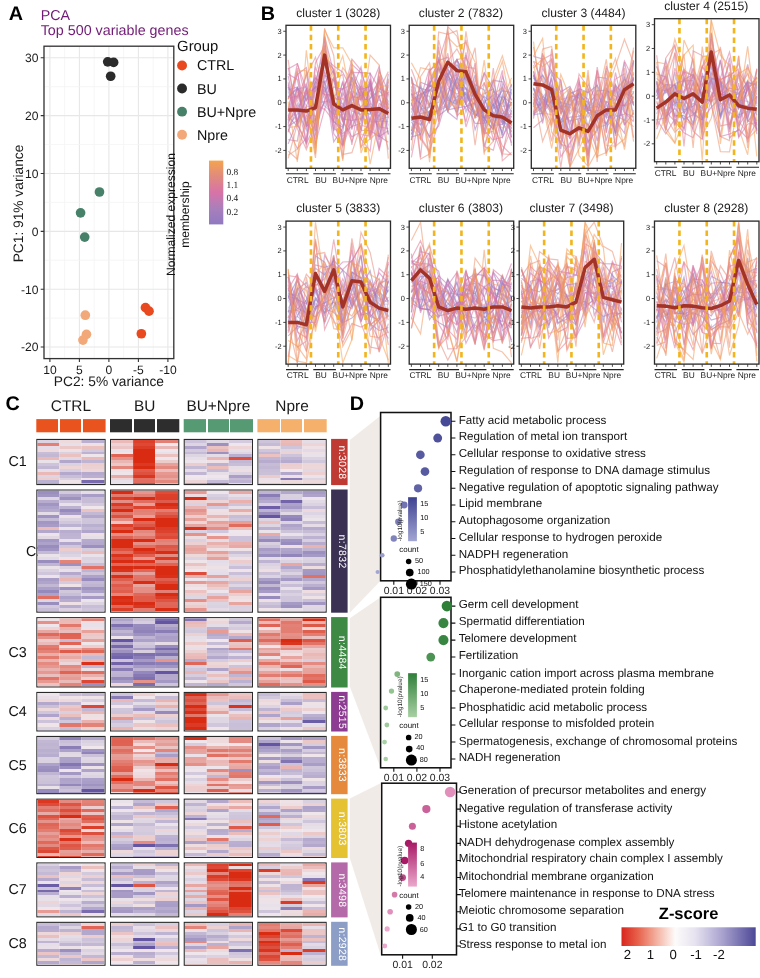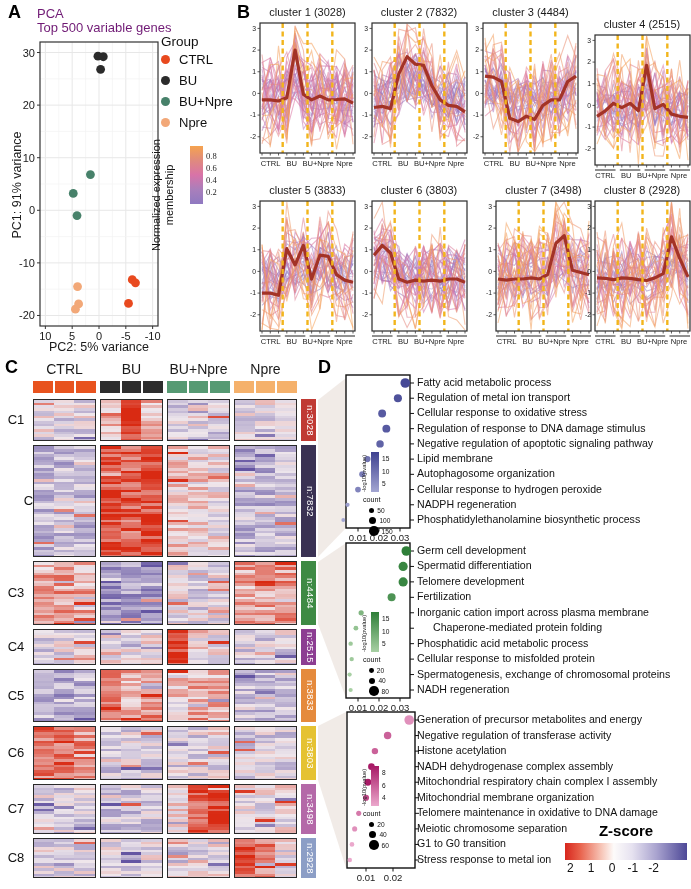--- a/index.html
+++ b/index.html
@@ -132,21 +132,21 @@
         </div>
       </div>
     <div class="abs" id="pca-colorbar" style="left:90px;top:130px;width:150px;height:150px;">
       <div class="abs cb-label" style="left:8px;top:52px;width:130px;transform:rotate(-90deg);">
         <span>Normalized expression</span><br>
         <span>membership</span>
       </div>
       <div class="abs" id="cb-bar" style="left: 100px; top: 16px; width: 13px; height: 58px; background: linear-gradient(rgb(245, 163, 79), rgb(224, 138, 126), rgb(216, 115, 168), rgb(169, 127, 187), rgb(143, 121, 193));"></div>
       <div class="abs" id="cb-ticks" style="left:116px;top:20px;font-family:Liberation Serif, serif;">
           <div class="cb-tick">0.8</div>
-          <div class="cb-tick">0.6</div>
+          <div class="cb-tick">1.1</div>
           <div class="cb-tick">0.4</div>
           <div class="cb-tick">0.2</div>
         </div>
     </div>
   </section>
 
   <section class="abs" style="left:236px;top:0;width:455px;height:360px;">
     <div class="abs panel-label" style="left:1px;top:2px;">B</div>
     <div id="cluster-grid">
         <div class="cluster-cell" style="left: 10px; top: 6px; position: absolute;">
@@ -409,21 +409,21 @@
             <line x1="63.63636363636364" y1="137" x2="84.18181818181819" y2="137" stroke="#222" stroke-width="1"></line>
             <line x1="88.45454545454547" y1="137" x2="109" y2="137" stroke="#222" stroke-width="1"></line>
           </svg>
           <div class="cluster-xlabels" style="top: 153px; position: absolute;">
             <span>CTRL</span>
             <span>BU</span>
             <span>BU+Npre</span>
             <span>Npre</span>
           </div>
         </div>
-        <div class="cluster-cell" style="left: 344.5px; top: 18px; position: absolute;">
+        <div class="cluster-cell" style="left: 344.5px; top: 0; position: absolute;">
           <div class="cluster-title">cluster 4 (2515)</div>
           <svg width="111" height="141" style="position: absolute; left: 0px; top: 15px;">
             <clipPath id="clip3">
               <rect x="14" y="2" width="95" height="130"></rect>
             </clipPath>
             <g clip-path="url(#clip3)">
               <polyline points="16.0,71.2 24.3,85.4 32.5,78.8 40.8,85.1 49.1,81.5 57.4,62.9 65.6,45.3 73.9,59.6 82.2,87.1 90.5,91.7 98.7,64.4 107.0,73.1" fill="none" stroke="rgb(180,165,216)" stroke-width="1.1" opacity="0.55"></polyline>
               <polyline points="16.0,60.0 24.3,80.3 32.5,80.4 40.8,86.4 49.1,72.1 57.4,75.1 65.6,56.4 73.9,72.9 82.2,74.6 90.5,75.9 98.7,77.1 107.0,83.9" fill="none" stroke="rgb(179,164,215)" stroke-width="1.1" opacity="0.55"></polyline>
               <polyline points="16.0,75.2 24.3,68.6 32.5,61.6 40.8,88.6 49.1,72.6 57.4,83.6 65.6,59.9 73.9,89.1 82.2,73.7 90.5,69.6 98.7,61.0 107.0,81.4" fill="none" stroke="rgb(177,162,214)" stroke-width="1.1" opacity="0.55"></polyline>
               <polyline points="16.0,88.6 24.3,65.9 32.5,83.1 40.8,56.1 49.1,87.9 57.4,85.6 65.6,57.4 73.9,89.3 82.2,76.0 90.5,81.8 98.7,80.8 107.0,95.1" fill="none" stroke="rgb(172,156,211)" stroke-width="1.1" opacity="0.55"></polyline>
@@ -676,21 +676,21 @@
             <line x1="63.63636363636364" y1="137" x2="84.18181818181819" y2="137" stroke="#222" stroke-width="1"></line>
             <line x1="88.45454545454547" y1="137" x2="109" y2="137" stroke="#222" stroke-width="1"></line>
           </svg>
           <div class="cluster-xlabels" style="top: 153px; position: absolute;">
             <span>CTRL</span>
             <span>BU</span>
             <span>BU+Npre</span>
             <span>Npre</span>
           </div>
         </div>
-        <div class="cluster-cell" style="left: 246px; top: 184px; position: absolute; text-decoration: underline;">
+        <div class="cluster-cell" style="left: 222px; top: 184px; position: absolute; text-decoration: underline;">
           <div class="cluster-title">cluster 7 (3498)</div>
           <svg width="111" height="141" style="position: absolute; left: 0px; top: 15px;">
             <clipPath id="clip6">
               <rect x="14" y="2" width="95" height="130"></rect>
             </clipPath>
             <g clip-path="url(#clip6)">
               <polyline points="16.0,75.2 24.3,72.5 32.5,77.6 40.8,83.2 49.1,67.8 57.4,71.1 65.6,66.0 73.9,65.1 82.2,67.6 90.5,69.5 98.7,58.7 107.0,87.5" fill="none" stroke="rgb(181,167,217)" stroke-width="1.1" opacity="0.55"></polyline>
               <polyline points="16.0,85.8 24.3,77.8 32.5,79.7 40.8,68.2 49.1,58.0 57.4,88.0 65.6,67.3 73.9,65.1 82.2,53.6 90.5,62.8 98.7,83.8 107.0,56.5" fill="none" stroke="rgb(175,160,213)" stroke-width="1.1" opacity="0.55"></polyline>
               <polyline points="16.0,85.4 24.3,67.1 32.5,85.4 40.8,72.4 49.1,63.3 57.4,69.2 65.6,74.2 73.9,78.6 82.2,74.1 90.5,55.6 98.7,63.8 107.0,57.0" fill="none" stroke="rgb(174,159,212)" stroke-width="1.1" opacity="0.55"></polyline>
               <polyline points="16.0,95.1 24.3,60.8 32.5,91.3 40.8,72.6 49.1,58.5 57.4,74.2 65.6,67.6 73.9,52.5 82.2,43.8 90.5,56.2 98.7,73.9 107.0,86.3" fill="none" stroke="rgb(169,153,209)" stroke-width="1.1" opacity="0.55"></polyline>
@@ -1160,34 +1160,34 @@
         <div class="go-term" style="top: 497.778px;">NADPH regeneration</div>
         <div class="go-term" style="top: 513px;">Phosphatidylethanolamine biosynthetic process</div>
         <div class="xaxis-lbl" style="left: 358px; top: 702px;">0.01</div>
         <div class="xaxis-lbl" style="left: 379px; top: 702px;">0.02</div>
         <div class="xaxis-lbl" style="left: 400px; top: 702px;">0.03</div>
         <div class="go-term" style="top: 544px;">Germ cell development</div>
         <div class="go-term" style="top: 559.444px;">Spermatid differentiation</div>
         <div class="go-term" style="top: 574.889px;">Telomere development</div>
         <div class="go-term" style="top: 590.333px;">Fertilization</div>
         <div class="go-term" style="top: 605.778px;">Inorganic cation import across plasma membrane</div>
-        <div class="go-term" style="top: 621.222px; margin-left: 16px;">Chaperone-mediated protein folding</div>
+        <div class="go-term" style="top: 621.222px;">Chaperone-mediated protein folding</div>
         <div class="go-term" style="top: 636.667px;">Phosphatidic acid metabolic process</div>
         <div class="go-term" style="top: 652.111px;">Cellular response to misfolded protein</div>
         <div class="go-term" style="top: 667.556px;">Spermatogenesis, exchange of chromosomal proteins</div>
         <div class="go-term" style="top: 683px;">NADH regeneration</div>
         <div class="xaxis-lbl" style="left: 366px; top: 872px;">0.01</div>
         <div class="xaxis-lbl" style="left: 393px; top: 872px;">0.02</div>
         <div class="go-term" style="top: 713px;">Generation of precursor metabolites and energy</div>
         <div class="go-term" style="top: 728.556px;">Negative regulation of transferase activity</div>
         <div class="go-term" style="top: 744.111px;">Histone acetylation</div>
         <div class="go-term" style="top: 759.667px;">NADH dehydrogenase complex assembly</div>
         <div class="go-term" style="top: 775.222px;">Mitochondrial respiratory chain complex I assembly</div>
         <div class="go-term" style="top: 790.778px;">Mitochondrial membrane organization</div>
-        <div class="go-term" style="top: 806.333px;">Telomere maintenance in oxidative to DNA damage</div>
+        <div class="go-term" style="top: 806.333px;">Telomere maintenance in response to DNA stress</div>
         <div class="go-term" style="top: 821.889px;">Meiotic chromosome separation</div>
         <div class="go-term" style="top: 837.444px;">G1 to G0 transition</div>
         <div class="go-term" style="top: 853px;">Stress response to metal ion</div>
       </div>
     <div id="dp-legends">
         <div class="dp-legend-rot" style="left: 361px; top: 452px;">-log10(pvalue)</div>
         <div style="position: absolute; left: 371px; top: 452px; width: 8px; height: 40px; background: linear-gradient(rgb(62, 65, 144), rgb(163, 166, 210));"></div>
         <div style="position: absolute; left: 382px; top: 453px;">
           <div class="dp-ticklbl">15</div>
           <div class="dp-ticklbl">10</div>

